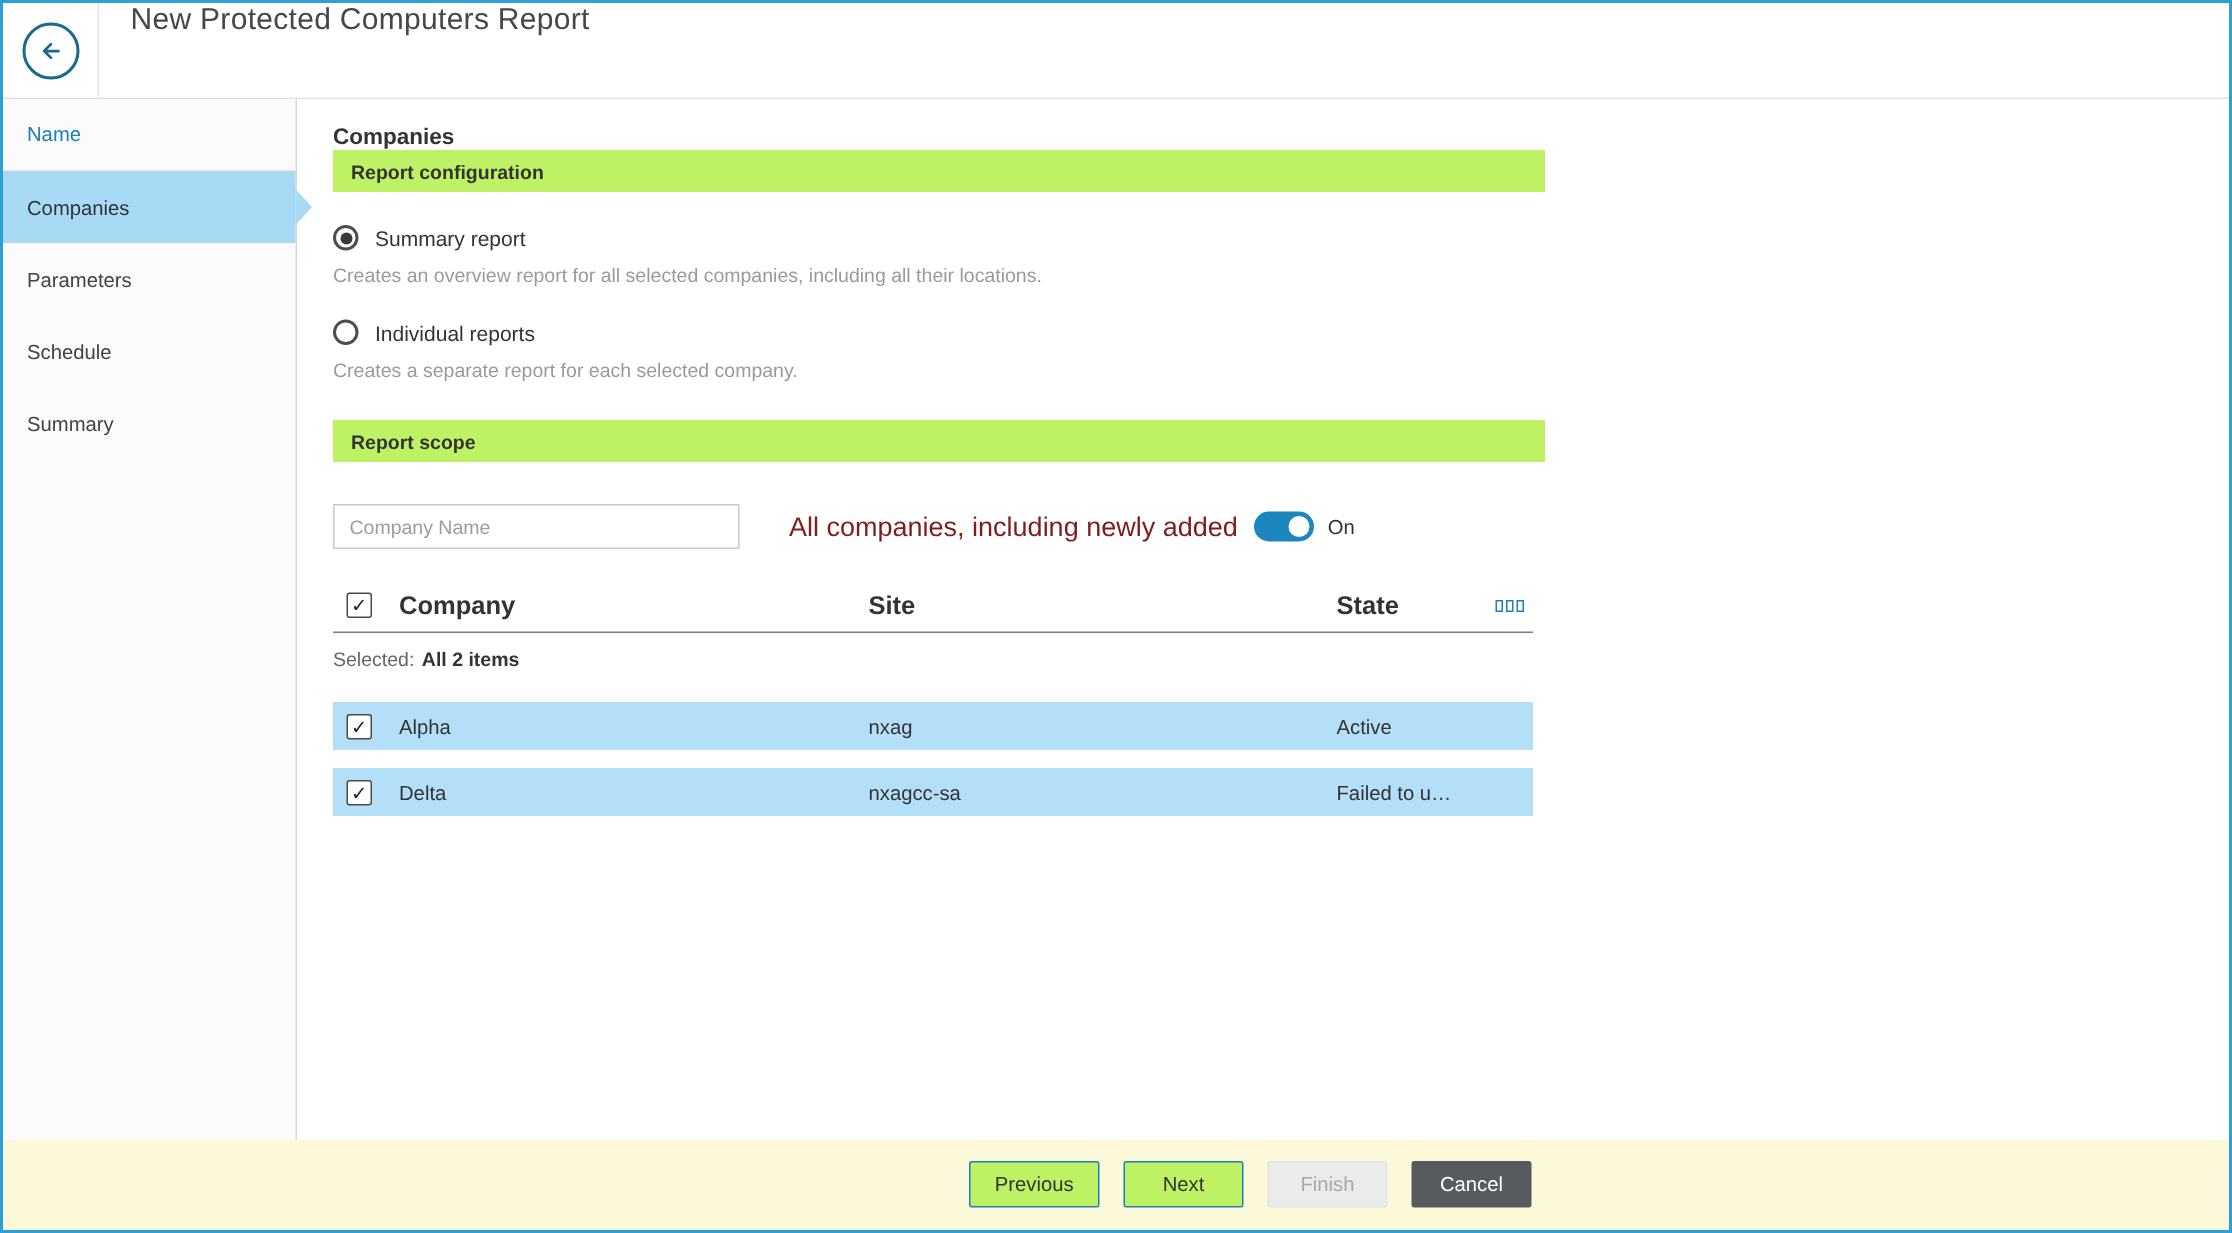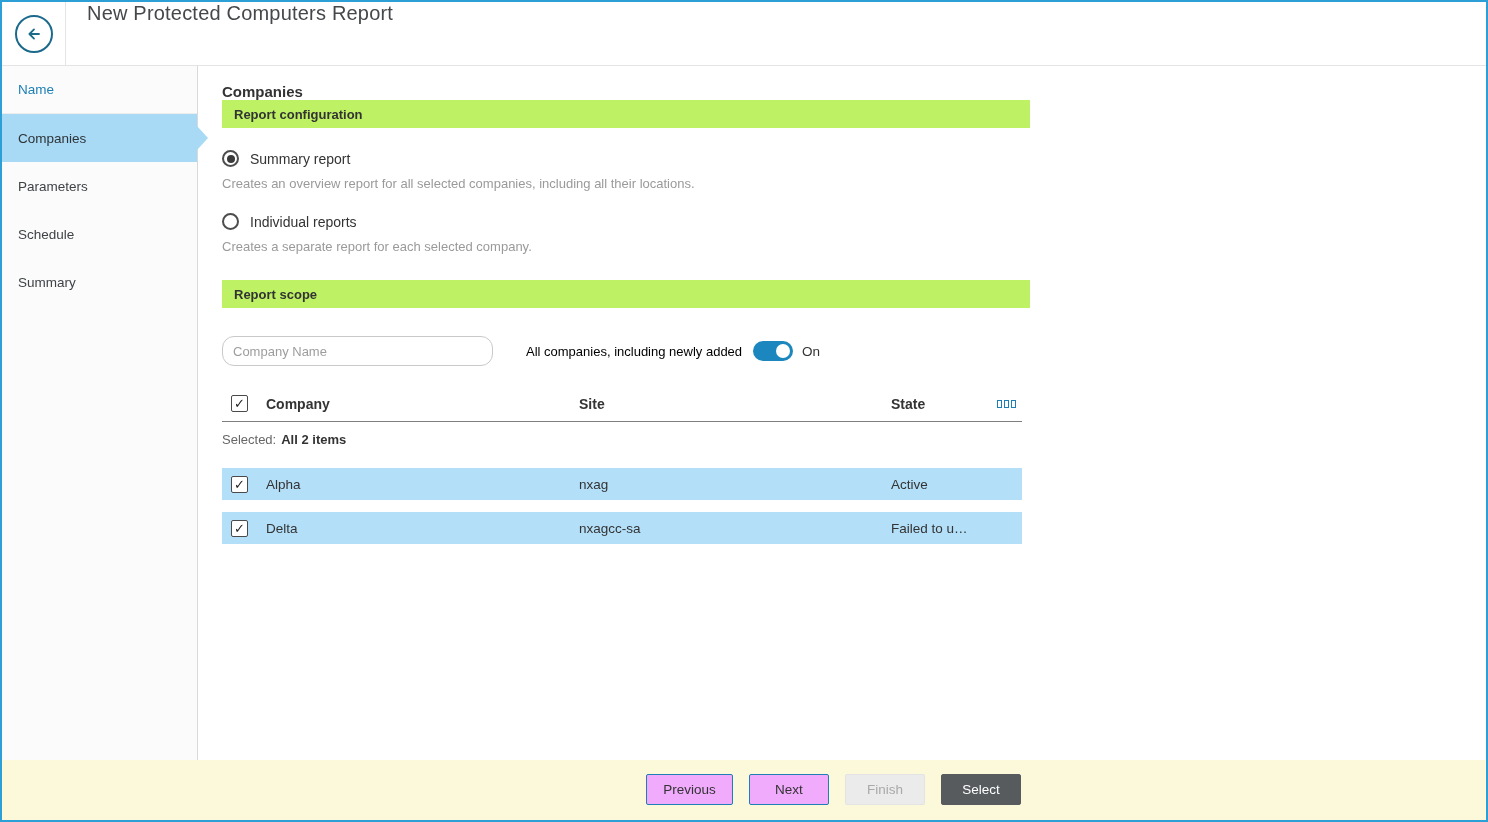--- a/index.html
+++ b/index.html
@@ -93,27 +93,27 @@
   .radio.selected::after {
     content: ""; width: 8px; height: 8px; border-radius: 50%; background: #3a3a3a;
   }
   .option-label { margin-left: 11px; font-size: 14px; color: #333; }
   .option-desc { margin-top: 9px; font-size: 13px; color: #9a9a9a; }
   .gap-after-desc { margin-bottom: 4px; }
   .bar-scope { margin-top: 26px; }
 
   .scope-row { margin-top: 28px; display: flex; align-items: center; width: 808px; }
   .company-input {
-    width: 271px; height: 30px; border: 1px solid #c9c9c9; border-radius: 12px;
+    width: 271px; height: 30px; border: 1px solid #c9c9c9; border-radius: 0;
     padding: 0 10px; font-size: 13px; color: #333;
     font-family: "Liberation Sans", "DejaVu Sans", sans-serif;
     outline: none; background: #fff;
   }
   .company-input::placeholder { color: #9d9d9d; }
-  .toggle-label { margin-left: 33px; font-size: 13px; color: #000000; }
+  .toggle-label { margin-left: 33px; font-size: 18px; color: #7f1d1d; }
   .toggle {
     margin-left: 11px; width: 40px; height: 20px; border-radius: 10px;
     background: #1b87be; position: relative; display: inline-block; cursor: pointer;
     flex: 0 0 auto;
   }
   .toggle .knob {
     position: absolute; top: 3px; right: 3px; width: 14px; height: 14px;
     border-radius: 50%; background: #ffffff;
   }
   .toggle-state { margin-left: 9px; font-size: 13.5px; color: #333; }
@@ -121,21 +121,21 @@
   
   .table { width: 800px; margin-top: 20px; }
   .table-header {
     display: flex; align-items: center; height: 36px;
     border-bottom: 1px solid #7f7f7f;
   }
   .col-check { width: 44px; padding-left: 9px; display: flex; align-items: center; }
   .col-company { width: 313px; }
   .col-site { width: 312px; }
   .col-state { flex: 1; }
-  .th { font-size: 14px; font-weight: 700; color: #333; }
+  .th { font-size: 17px; font-weight: 700; color: #333; }
   .checkbox {
     width: 17px; height: 17px; background: #fff;
     border: 1px solid #4a4a4a; border-radius: 2px;
     display: inline-flex; align-items: center; justify-content: center;
     cursor: pointer;
   }
   .checkbox.checked::after {
     content: "\2713"; font-size: 13px; font-weight: 700; color: #1f1f1f; line-height: 1;
   }
   .columns-icon { margin-left: auto; margin-right: 6px; display: flex; gap: 2px; cursor: pointer; }
@@ -162,21 +162,21 @@
   .footer-buttons {
     position: absolute; left: 644px; top: 14px;
     display: flex; gap: 16px;
   }
   .btn {
     height: 31px; font-size: 13.5px;
     font-family: "Liberation Sans", "DejaVu Sans", sans-serif;
     border-radius: 2px; cursor: pointer;
     display: inline-flex; align-items: center; justify-content: center;
   }
-  .btn-outline { background: #f0abfc; border: 1px solid #1d7fb5; color: #333; }
+  .btn-outline { background: #bef264; border: 1px solid #1d7fb5; color: #333; }
   .btn-prev { width: 87px; }
   .btn-next { width: 80px; }
   .btn-disabled {
     width: 80px; background: #ebebeb; border: 1px solid #e3e3e3; color: #a9a9a9;
     cursor: default;
     text-align: center;
   }
   .btn-dark { width: 80px; background: #575b5e; border: 1px solid #575b5e; color: #ffffff; }
 </style>
 </head>
@@ -285,17 +285,17 @@
         <div class="col-state">Failed to u…</div>
       </div>
     </div>
   </div>
 
   <div class="footer">
     <div class="footer-buttons">
       <button class="btn btn-outline btn-prev">Previous</button>
       <button class="btn btn-outline btn-next">Next</button>
       <button class="btn btn-disabled">Finish</button>
-      <button class="btn btn-dark">Select</button>
+      <button class="btn btn-dark">Cancel</button>
     </div>
   </div>
 
 </div>
 
 </body></html>

